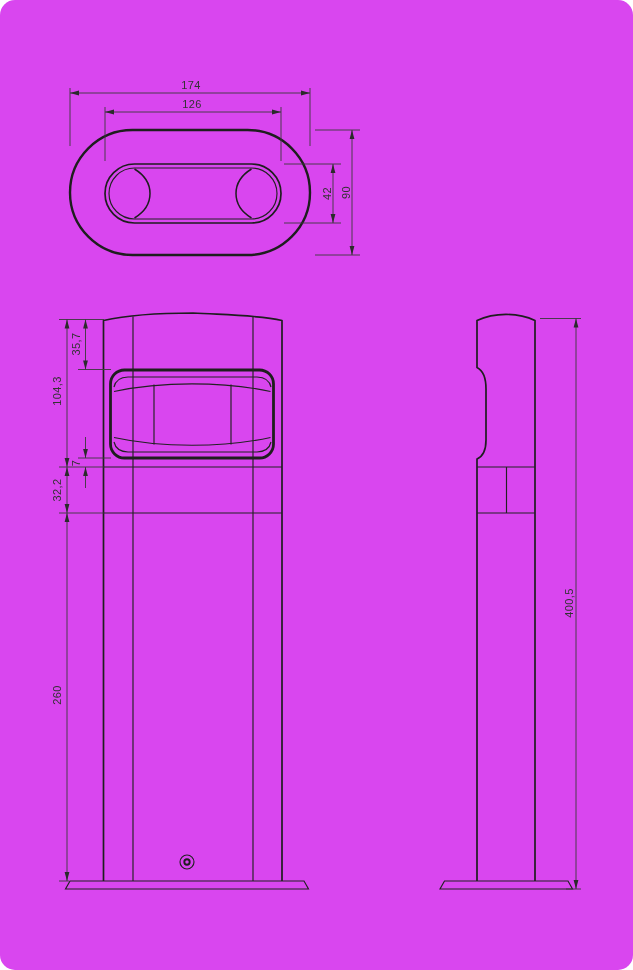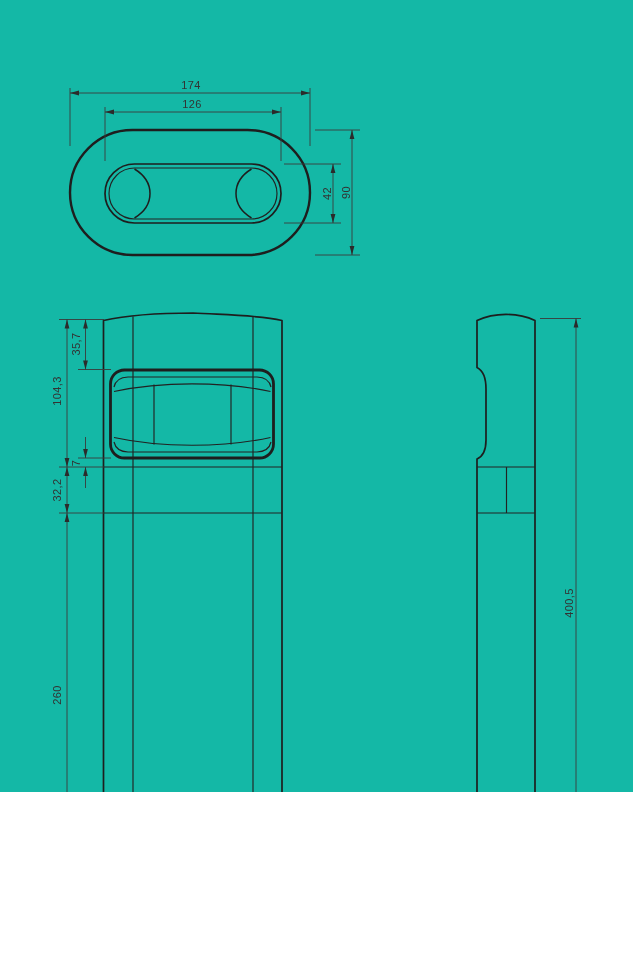--- a/index.html
+++ b/index.html
@@ -1,21 +1,22 @@
 <!DOCTYPE html>
 <html><head>
 <meta charset="utf-8">
 <style>
   html, body { margin: 0; padding: 0; }
   .page {
     width: 633px;
-    height: 792px;
-    background: #14b8a6;
+    height: 970px;
+    background: #d946ef;
     position: relative;
     overflow: hidden;
+    border-radius: 15px;
   }
   svg { display: block; }
   .obj  { fill: none; stroke: #1e1e1e; stroke-width: 1.7; stroke-linejoin: round; }
   .obj2 { fill: none; stroke: #1e1e1e; stroke-width: 2.4; stroke-linejoin: round; }
   .obj3 { fill: none; stroke: #1e1e1e; stroke-width: 2.8; stroke-linejoin: round; }
   .med  { fill: none; stroke: #1e1e1e; stroke-width: 1.5; }
   .thin { fill: none; stroke: #222222; stroke-width: 1.15; }
   .dim  { fill: none; stroke: #3a3a3a; stroke-width: 0.9; }
   .arr  { fill: #2b2b2b; stroke: none; }
   .dimtext {

